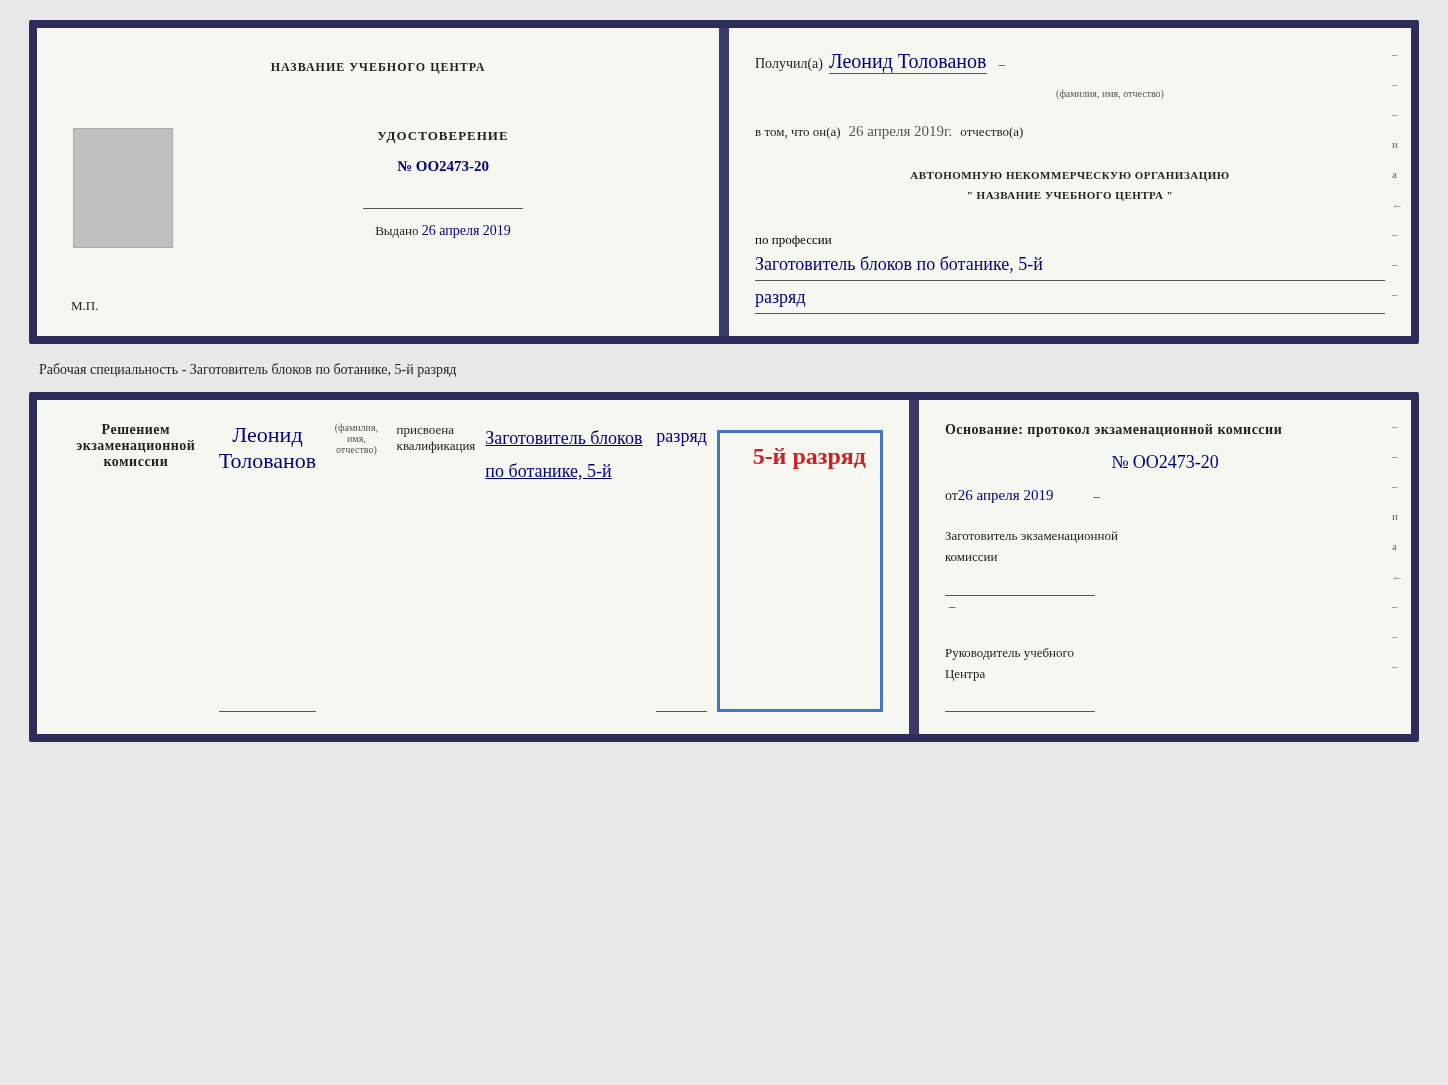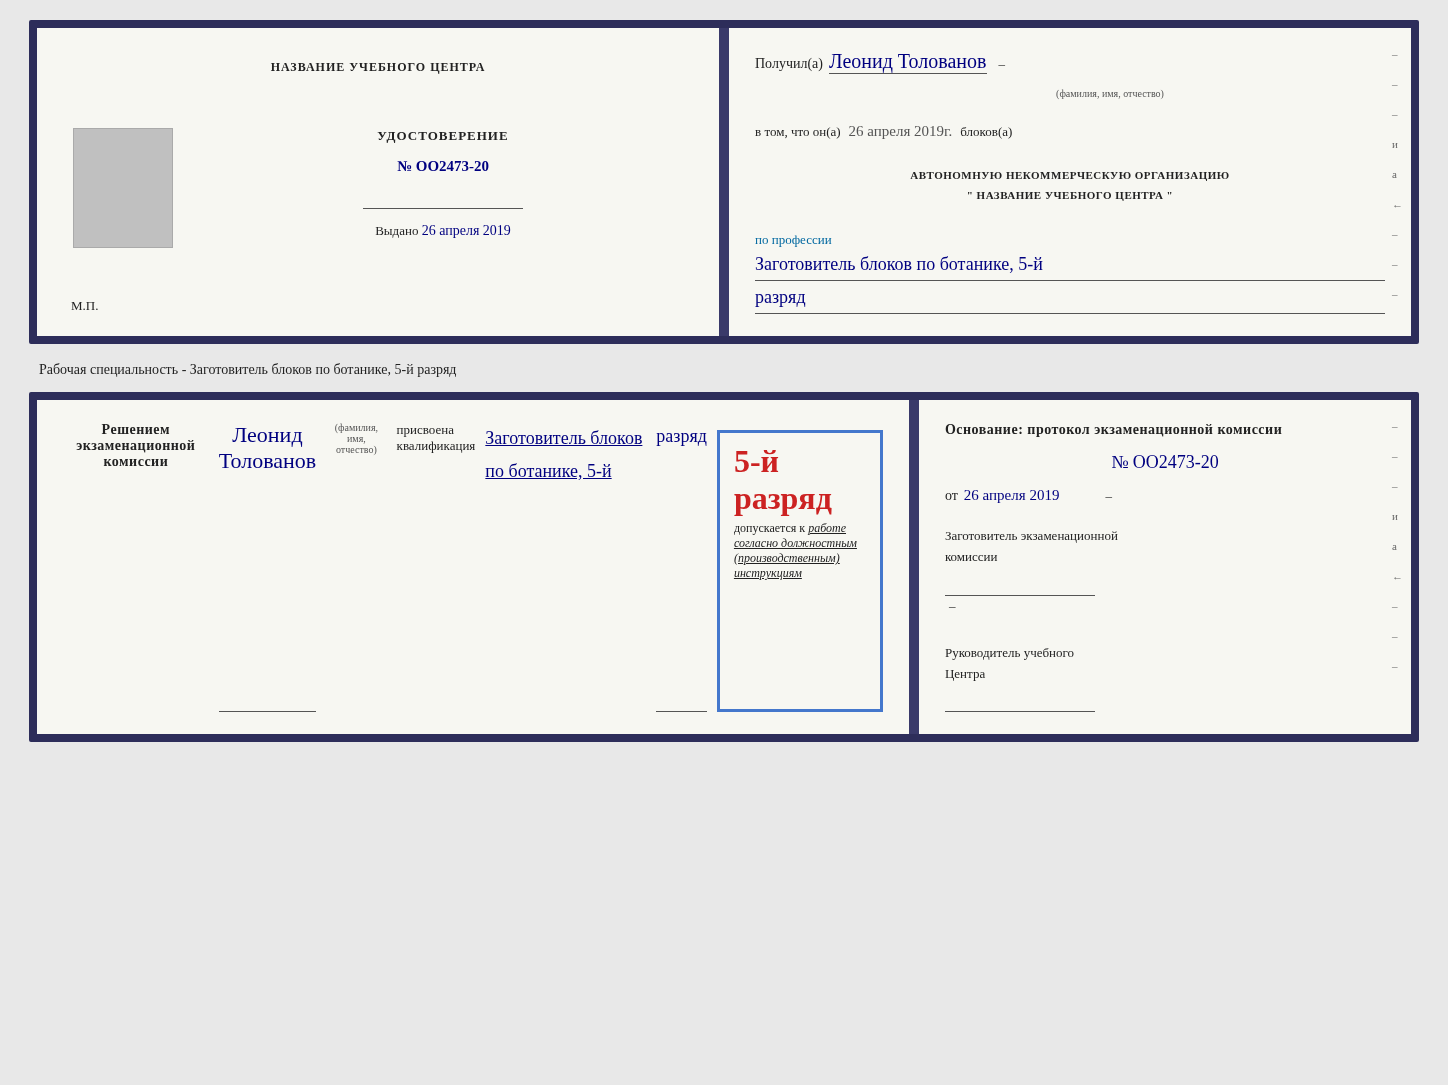--- a/index.html
+++ b/index.html
@@ -121,30 +121,30 @@
       <div style="display:flex; align-items:baseline; gap:6px; flex-wrap:wrap;">
         <span style="font-size:14px; color:#222;">Получил(а)</span>
         <span style="font-family:'Comic Sans MS',cursive; font-size:20px; color:#000080; border-bottom:1px solid #555;">Леонид Толованов</span>
         <span style="font-size:13px; color:#222; margin-left:6px;">–</span>
       </div>
       <div style="text-align:center; font-size:10px; color:#555; margin-left:80px;">(фамилия, имя, отчество)</div>
 
       <div style="display:flex; align-items:baseline; gap:8px; flex-wrap:wrap; margin-top:10px;text-align:center;">
         <span style="font-size:13px; color:#222;">в том, что он(а)</span>
         <span style="font-family:'Comic Sans MS',cursive; font-size:15px; color:#555; ">26 апреля 2019г.</span>
-        <span style="font-size:13px; color:#222;">блоков(а)</span>
+        <span style="font-size:13px; color:#222;">отчество(а)</span>
       </div>
 
       <div style="margin-top:12px; text-align:center;">
         <div style="font-size:11px; font-weight:bold; letter-spacing:0.5px; color:#222; line-height:1.8;">АВТОНОМНУЮ НЕКОММЕРЧЕСКУЮ ОРГАНИЗАЦИЮ</div>
         <div style="font-size:11px; font-weight:bold; letter-spacing:0.5px; color:#222; line-height:1.8;">"   НАЗВАНИЕ УЧЕБНОГО ЦЕНТРА   "</div>
       </div>
 
       <div style="margin-top:12px;">
-        <div style="font-size:13px; color:#0369a1;">по профессии</div>
+        <div style="font-size:13px; color:#000000;">по профессии</div>
         <div style="font-family:'Comic Sans MS',cursive; font-size:18px; color:#000080; border-bottom:1px solid #555; line-height:1.8;">Заготовитель блоков по ботанике, 5-й</div>
         <div style="font-family:'Comic Sans MS',cursive; font-size:18px; color:#000080; border-bottom:1px solid #555; line-height:1.8;">разряд</div>
       </div>
 
     </div>
   </div>
 </div>
 
 <div style="width:1390px; padding:6px 0 2px 10px; font-size:14px; color:#222;">Рабочая специальность - Заготовитель блоков по ботанике, 5-й разряд</div>
 
@@ -157,25 +157,21 @@
 
       <div style="font-family:'Comic Sans MS',cursive; font-size:22px; color:#000080; text-align:center; border-bottom:1px solid #555;">Леонид Толованов</div>
       <div style="text-align:center; font-size:10px; color:#555;">(фамилия, имя, отчество)</div>
 
       <div style="font-size:13px; color:#222; text-align:left;">присвоена квалификация</div>
 
       <div style="font-family:'Comic Sans MS',cursive; font-size:18px; color:#000080; text-decoration:underline; line-height:1.8;">Заготовитель блоков по ботанике, 5-й</div>
       <div style="font-family:'Comic Sans MS',cursive; font-size:18px; color:#000080; border-bottom:1px solid #555; line-height:1.6;">разряд</div>
 
       <div style="border:3px solid #4477cc; padding:10px 14px; width:270px; margin-top:8px;">
-        <div style="font-size:32px; font-weight:bold; color:#cc2222; text-align:left; font-family:'Comic Sans MS',cursive;">5-й разряд</div>
-        <div style="font-size:12px; color:#222; margin-top:4px;">
-          <span>допускается к</span>
-          <span style="text-decoration:underline; font-style:italic;">работе согласно должностным (производственным) инструкциям</span>
-        </div>
+        <div style="font-size:24px; font-weight:bold; color:#cc2222; text-align:right; font-family:'Comic Sans MS',cursive;">5-й разряд</div>
       </div>
 
     </div>
 
     <div class="center-divider"></div>
 
     <div class="half-right" style="display:flex; flex-direction:column; gap:14px; position:relative;">
 
       <div style="position:absolute; right:8px; top:20px; display:flex; flex-direction:column; gap:18px; font-size:11px; color:#666;">
         <span>–</span>
@@ -186,21 +182,21 @@
         <span>←</span>
         <span>–</span>
         <span>–</span>
         <span>–</span>
       </div>
 
       <div style="font-size:14px; font-weight:bold; color:#222; letter-spacing:0.5px;">Основание: протокол экзаменационной комиссии</div>
 
       <div style="font-size:18px; color:#000080; font-family:'Comic Sans MS',cursive; text-align:center;">№  OO2473-20</div>
 
-      <div style="font-size:14px; color:#222; text-align:center; display:flex; gap:6px; align-items:baseline;">
+      <div style="font-size:14px; color:#222; text-align:center; display:flex; gap:0; align-items:baseline;">
         <span>от</span>
         <span style="font-family:'Comic Sans MS',cursive; font-size:15px; color:#000080;">26 апреля 2019</span>
         <span style="font-size:13px; color:#222; margin-left:40px;">–</span>
       </div>
 
       <div style="font-size:13px; color:#222; line-height:1.6; margin-top:8px;">
         <div>Заготовитель экзаменационной</div>
         <div>комиссии</div>
         <div style="border-bottom:1px solid #555; width:150px; height:24px; margin-top:4px;"></div>
         <span style="font-size:13px; color:#222; margin-left:4px;">–</span>

